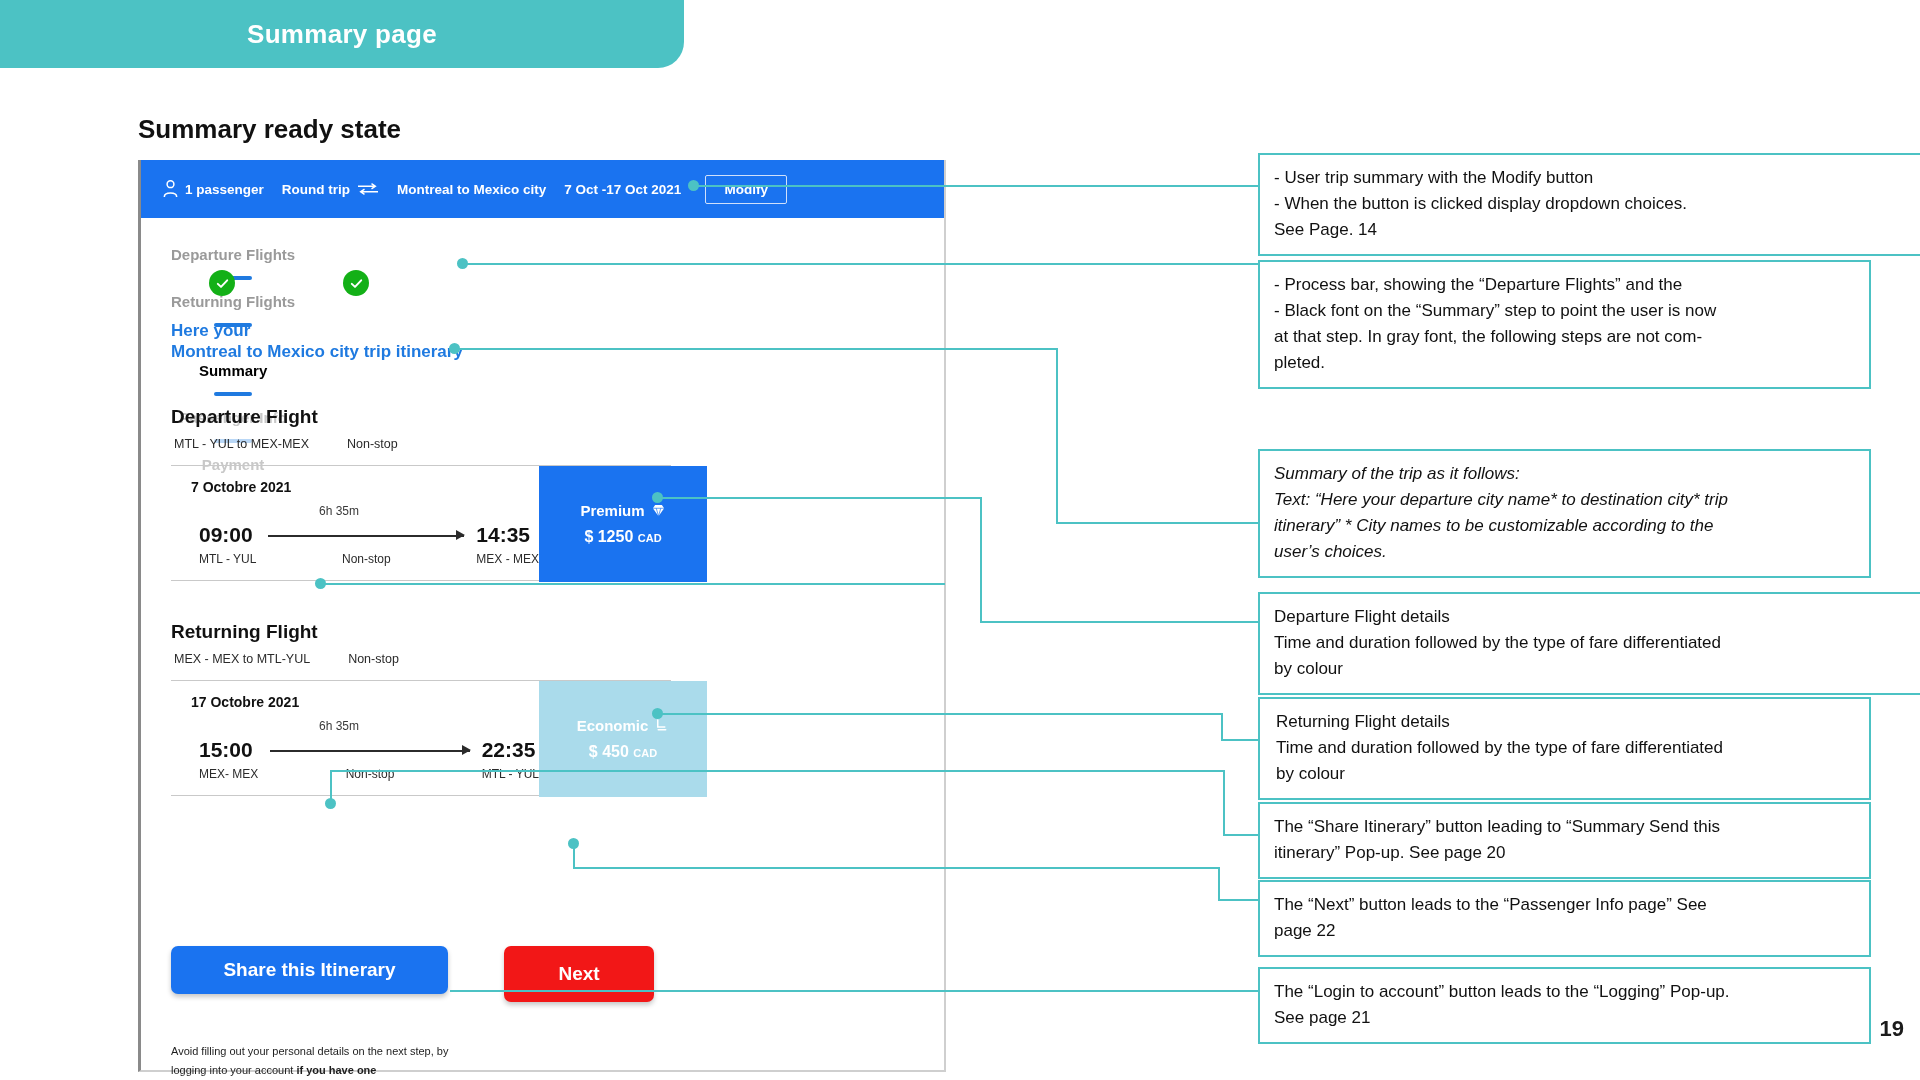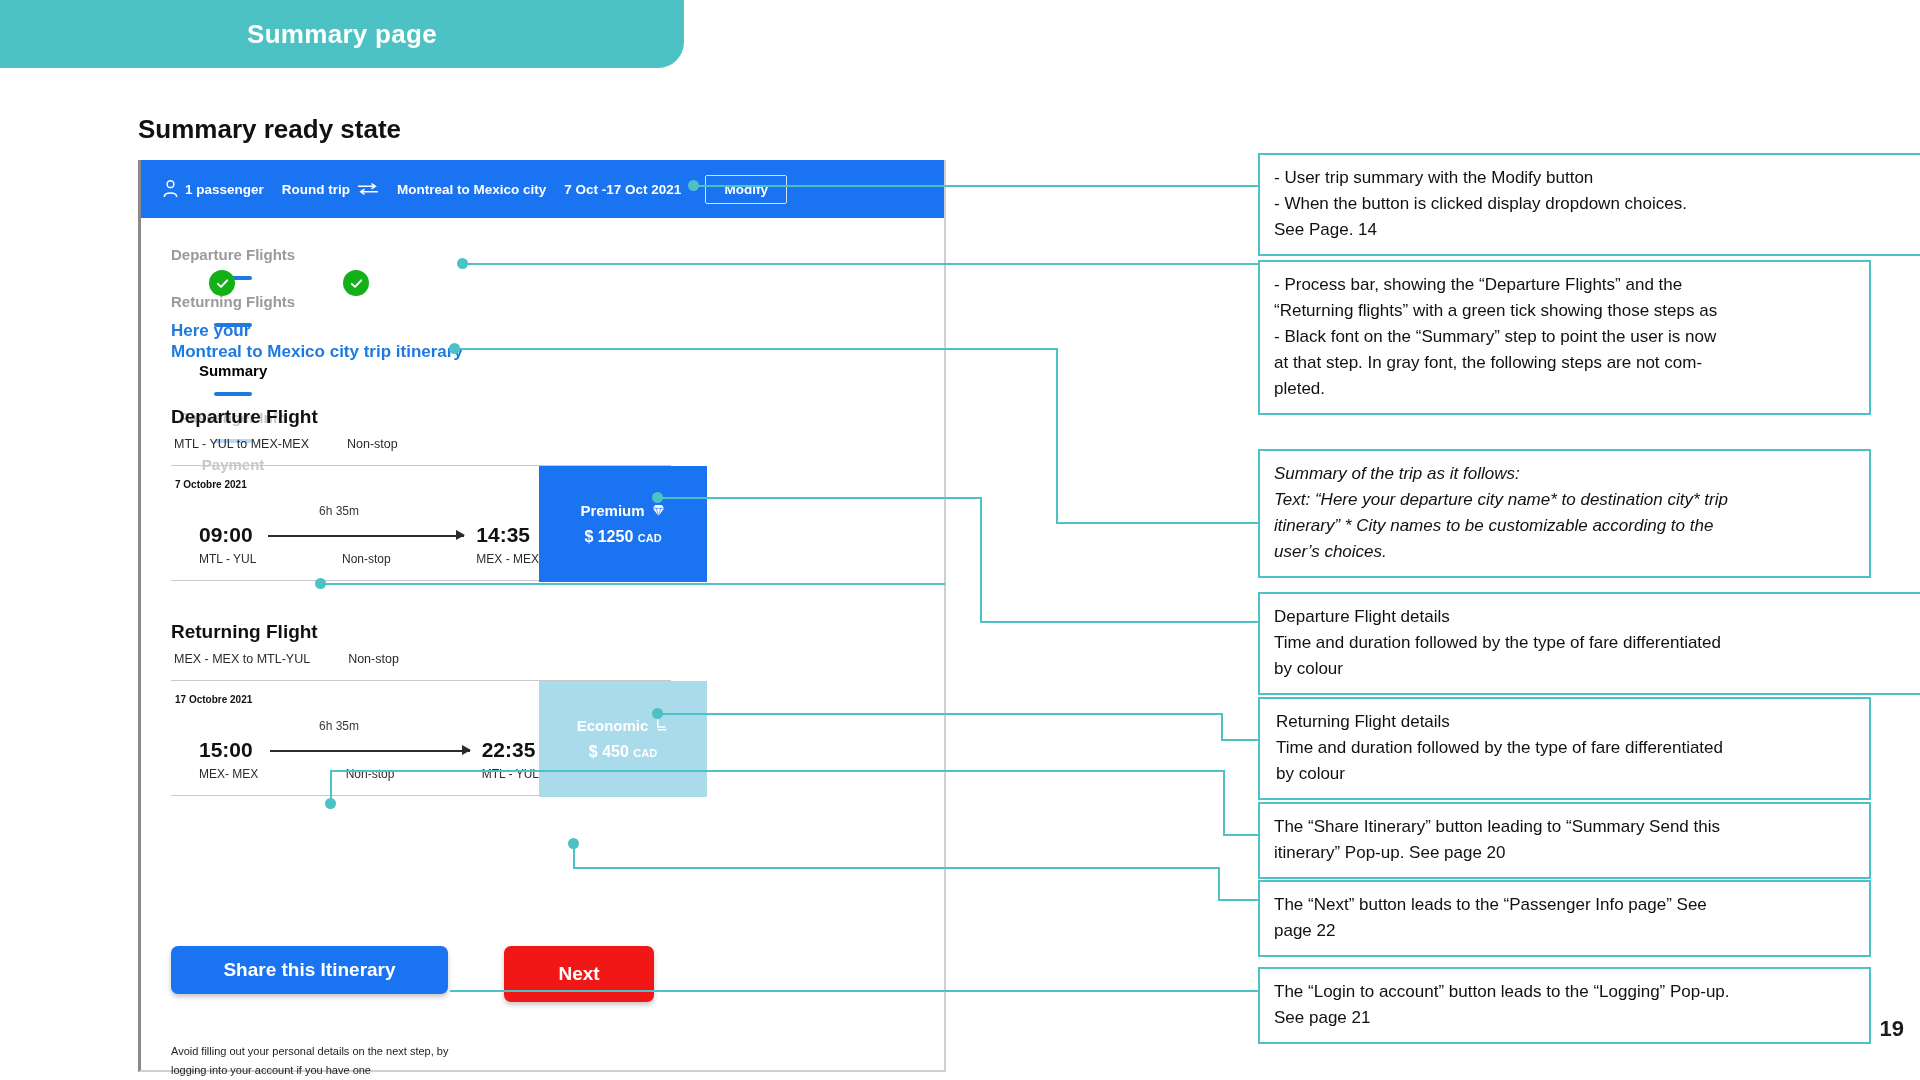--- a/index.html
+++ b/index.html
@@ -85,21 +85,21 @@
   .flight-sec { position: absolute; left: 30px; width: 500px; }
   .flight-sec.dep { top: 246px; }
   .flight-sec.ret { top: 461px; }
   .flight-head { font-size: 19px; font-weight: bold; color: #111; }
   .flight-sub { margin-top: 9px; font-size: 12.5px; color: #2a2a2a; display:flex; gap: 38px; padding-left: 3px; }
   .flight-card {
     margin-top: 14px; position: relative;
     border-top: 1px solid #c9c9c9; border-bottom: 1px solid #c9c9c9;
     height: 116px;
   }
-  .card-date { position: absolute; left: 4px; top: 13px; font-size: 10px; font-weight: bold; color: #111; }
+  .card-date { position: absolute; left: 20px; top: 13px; font-size: 14px; font-weight: bold; color: #111; }
   .card-dur { position: absolute; left: 148px; top: 38px; font-size: 12px; color: #3a3a3a; }
   .leg { position: absolute; left: 28px; top: 58px; width: 340px; display: flex; align-items: flex-start; }
   .leg-time { font-size: 21px; font-weight: bold; color: #111; line-height: 22px; }
   .leg-code { font-size: 12px; color: #2b2b2b; margin-top: 6px; white-space: nowrap; }
   .leg-mid { flex: 1; position: relative; height: 22px; margin: 0 12px; }
   .arrow-line { position: absolute; left: 0; right: 0; top: 11px; height: 1.5px; background: #2b2b2b; }
   .arrow-head {
     position: absolute; right: -1px; top: 6px;
     width: 0; height: 0; border-left: 9px solid #2b2b2b;
     border-top: 5px solid transparent; border-bottom: 5px solid transparent;
@@ -126,21 +126,21 @@
     font-family: inherit; font-size: 19px; font-weight: bold; cursor: pointer;
     box-shadow: 0 3px 5px rgba(0,0,0,.22);
   }
   .btn-share { left: 30px; top: 786px; width: 277px; height: 48px; background: #1a73f0; }
   .btn-next  { left: 363px; top: 786px; width: 150px; height: 56px; background: #f21717; }
 
   .note {
     position: absolute; left: 30px; top: 882px; width: 440px;
     font-size: 11px; color: #1d1d1d; line-height: 19px;
   }
-  .note b { font-weight: normal; }
+  .note b { font-weight: bold; }
 
   
   .callout {
     position: absolute; border: 2px solid #4cc2c4; background: #fff;
     padding: 10px 12px 11px 14px;
     font-size: 17px; line-height: 26px; color: #111;
   }
   .callout.italic { font-style: italic; }
 
   
@@ -346,21 +346,20 @@
   <div class="ln lnh" style="left:450px; top:990px; width:808px;"></div>
 
   <div class="callout" style="left:1258px; top:153px; width:739px;">
     <div>- User trip summary with the Modify button</div>
     <div>- When the button is clicked display dropdown choices.</div>
     <div>See Page.  14</div>
   </div>
 
   <div class="callout" style="left:1258px; top:260px; width:613px;">
     <div>- Process bar, showing the “Departure Flights”  and the</div>
-    <div>“Returning flights” with a green tick showing those steps as</div>
     <div>- Black font on the “Summary” step to point the user is now</div>
     <div>at that step. In gray font, the following steps are not com-</div>
     <div>pleted.</div>
   </div>
 
   <div class="callout italic" style="left:1258px; top:449px; width:613px;">
     <div>Summary of the trip as it follows:</div>
     <div>Text: “Here your departure city name* to destination city* trip</div>
     <div>itinerary” * City names to be customizable according to the</div>
     <div>user’s choices.</div>

